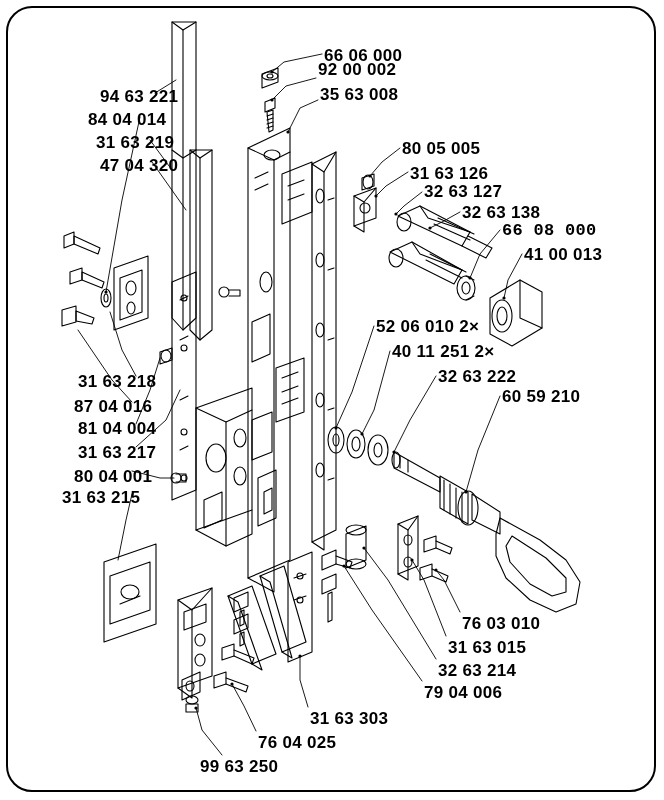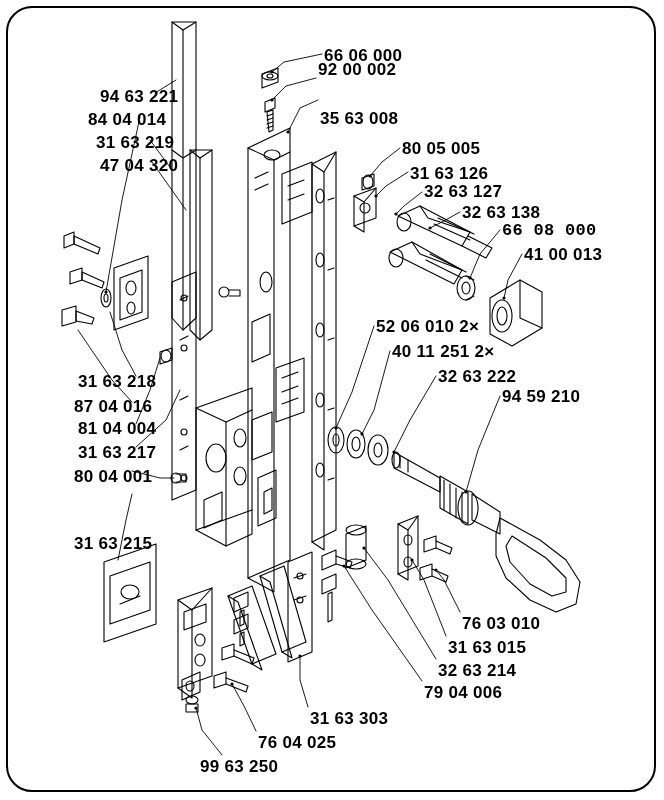--- a/index.html
+++ b/index.html
@@ -376,41 +376,41 @@
         <circle cx="300" cy="656" r="1.6"></circle>
         <circle cx="232" cy="684" r="1.6"></circle>
         <circle cx="196" cy="708" r="1.6"></circle>
       </g>
 
     </g>
   </svg>
 
   <div class="label" style="left:324px; top:49px;">66 06 000</div>
   <div class="label" style="left:318px; top:63px;">92 00 002</div>
-  <div class="label" style="left:320px; top:112px;">35 63 008</div>
+  <div class="label" style="left:320px; top:88px;">35 63 008</div>
   <div class="label" style="left:100px; top:90px;">94 63 221</div>
   <div class="label" style="left:88px;  top:113px;">84 04 014</div>
   <div class="label" style="left:96px;  top:136px;">31 63 219</div>
   <div class="label" style="left:100px; top:159px;">47 04 320</div>
   <div class="label" style="left:402px; top:142px;">80 05 005</div>
   <div class="label" style="left:410px; top:167px;">31 63 126</div>
   <div class="label" style="left:424px; top:185px;">32 63 127</div>
   <div class="label" style="left:462px; top:206px;">32 63 138</div>
   <div class="label" style="left:502px; top:224px;font-family:Liberation Mono, monospace;">66 08 000</div>
   <div class="label" style="left:524px; top:248px;">41 00 013</div>
   <div class="label" style="left:78px;  top:375px;">31 63 218</div>
   <div class="label" style="left:74px;  top:400px;text-align:right;">87 04 016</div>
   <div class="label" style="left:78px;  top:422px;">81 04 004</div>
   <div class="label" style="left:78px;  top:446px;">31 63 217</div>
   <div class="label" style="left:74px;  top:470px;">80 04 001</div>
-  <div class="label" style="left:74px;  top:491px;margin-top:46px;">31 63 215</div>
+  <div class="label" style="left:62px;  top:491px;">31 63 215</div>
   <div class="label" style="left:376px; top:320px;">52 06 010 2×</div>
   <div class="label" style="left:392px; top:345px;">40 11 251 2×</div>
   <div class="label" style="left:438px; top:370px;">32 63 222</div>
-  <div class="label" style="left:502px; top:390px;">94 59 210</div>
+  <div class="label" style="left:502px; top:390px;">60 59 210</div>
   <div class="label" style="left:462px; top:617px;">76 03 010</div>
   <div class="label" style="left:448px; top:641px;">31 63 015</div>
   <div class="label" style="left:438px; top:664px;">32 63 214</div>
   <div class="label" style="left:424px; top:686px;">79 04 006</div>
   <div class="label" style="left:310px; top:712px;">31 63 303</div>
   <div class="label" style="left:258px; top:736px;">76 04 025</div>
   <div class="label" style="left:200px; top:760px;">99 63 250</div>
 
 </div>
 

